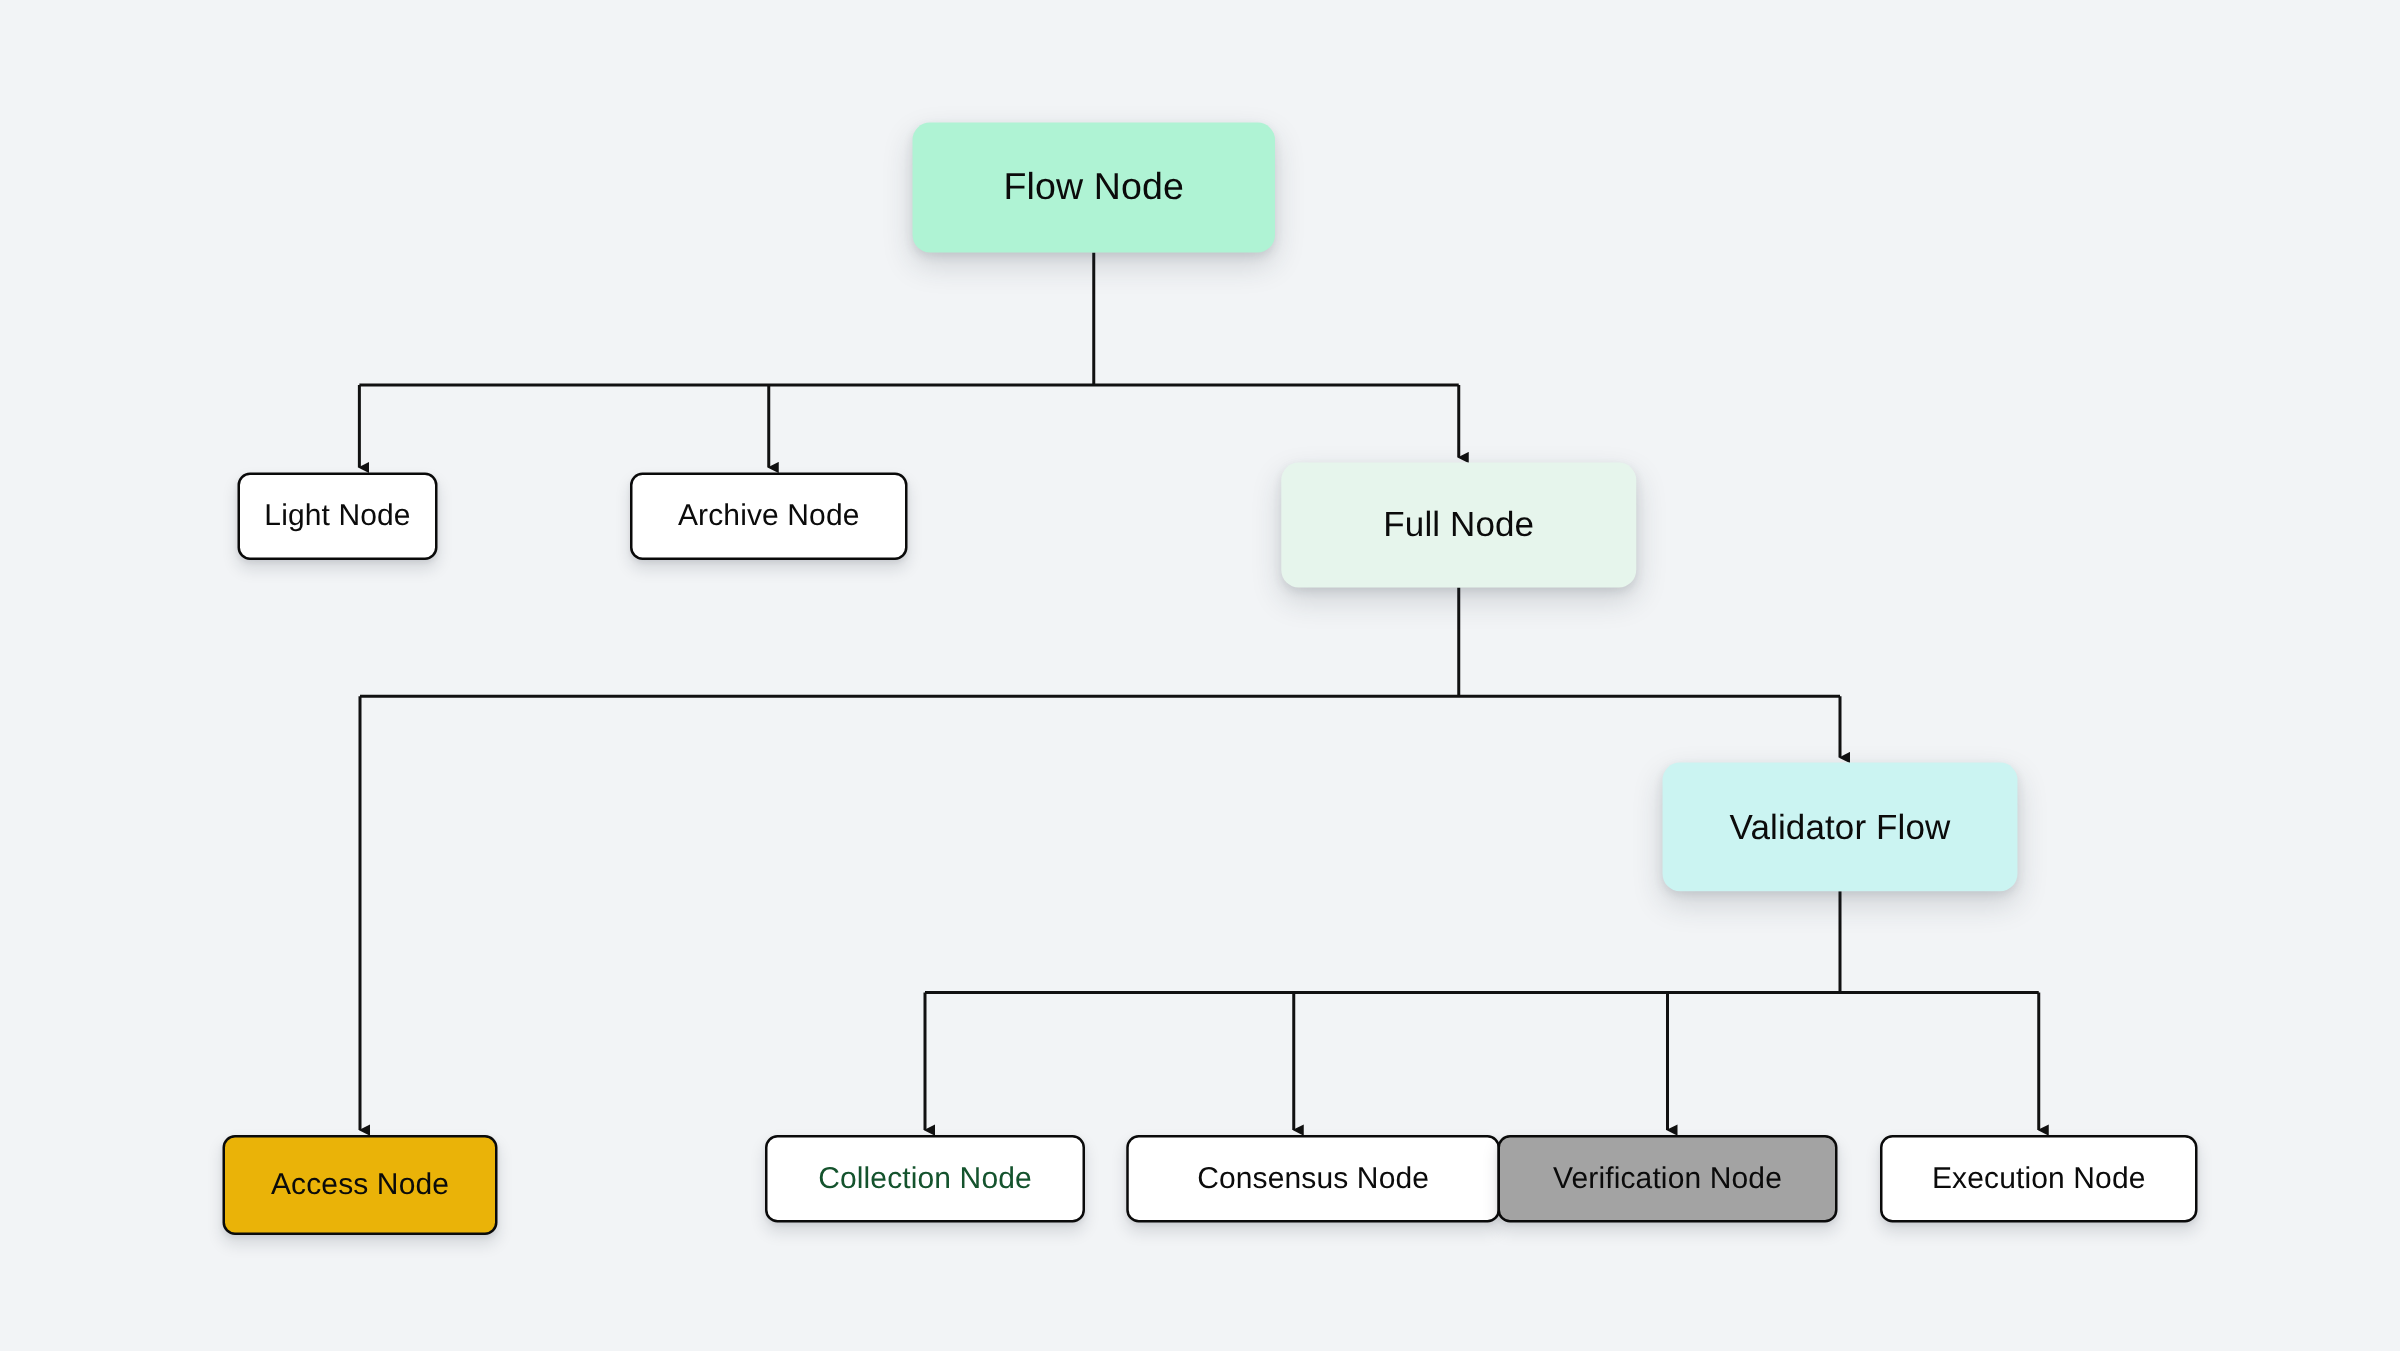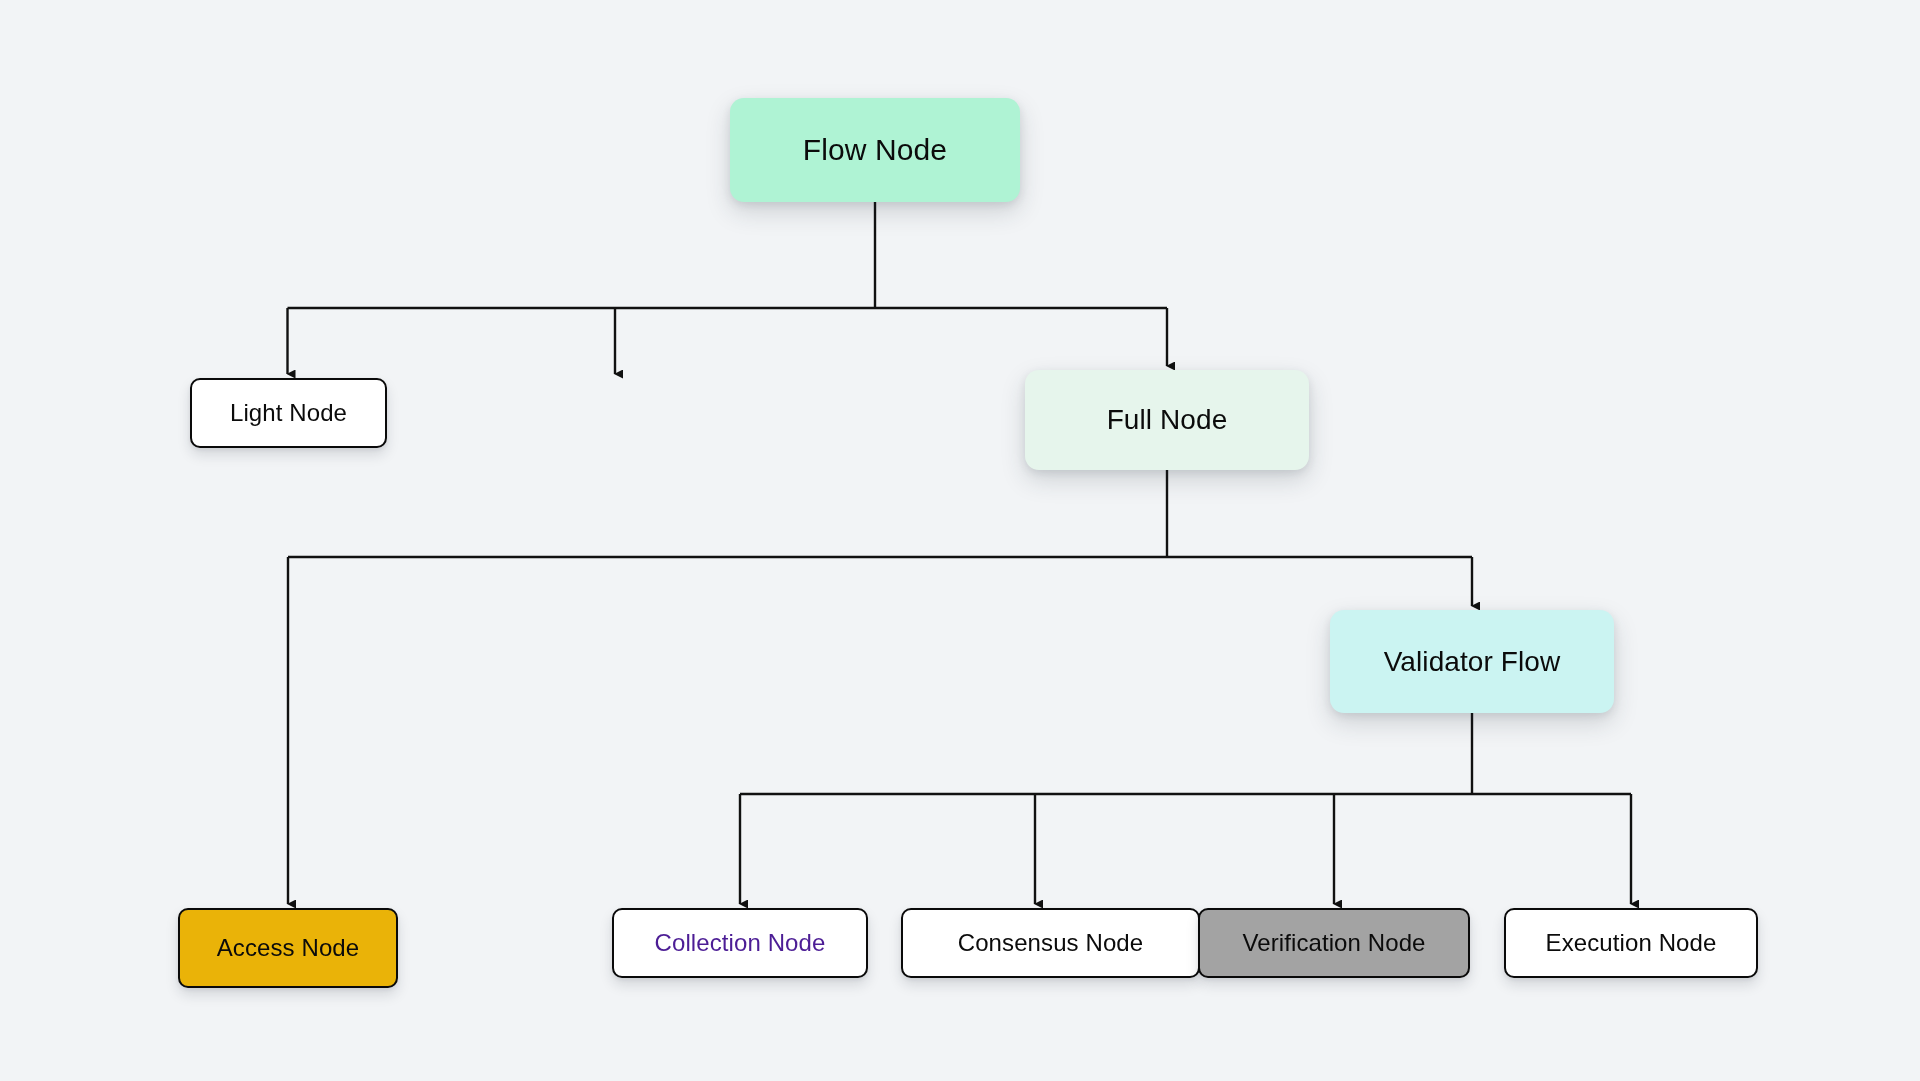--- a/index.html
+++ b/index.html
@@ -101,38 +101,41 @@
         <path d="M 1035 794 L 1035 904" marker-end="url(#arrowhead)"></path>
         <path d="M 1334 794 L 1334 904" marker-end="url(#arrowhead)"></path>
         <path d="M 1631 794 L 1631 904" marker-end="url(#arrowhead)"></path>
       </g>
   </svg>
 
   <div class="node tinted root" style="left: 730px; top: 98px; width: 290px; height: 104px; background: rgb(175, 243, 212); color: rgb(11, 11, 11);">
     <span class="node-label">Flow Node</span>
   </div>
 
-  <div class="node leaf" style="left: 190px; top: 378px; width: 197px; height: 70px; background: rgb(255, 255, 255); color: rgb(11, 11, 11); text-align: right;">
+  <div class="node leaf" style="left: 190px; top: 378px; width: 160px; height: 70px; background: rgb(255, 255, 255); color: rgb(11, 11, 11); text-align: right;">
     <span class="node-label">Light Node</span>
   </div>
 
+  <div class="node leaf" style="left: 504px; top: 378px; width: 222px; height: 70px; background: rgb(255, 255, 255); color: rgb(11, 11, 11);">
+    <span class="node-label">Archive Node</span>
+  </div>
 
   <div class="node tinted branch" style="left: 1025px; top: 370px; width: 284px; height: 100px; background: rgb(230, 245, 236); color: rgb(11, 11, 11); text-align: center;">
     <span class="node-label">Full Node</span>
   </div>
 
   <div class="node leaf" style="left: 178px; top: 908px; width: 220px; height: 80px; background: #eab308; color: rgb(11, 11, 11);">
     <span class="node-label">Access Node</span>
   </div>
 
   <div class="node tinted branch" style="left: 1330px; top: 610px; width: 284px; height: 103px; background: rgb(203, 244, 242); color: rgb(11, 11, 11);">
     <span class="node-label">Validator Flow</span>
   </div>
 
-  <div class="node leaf" style="left: 612px; top: 908px; width: 256px; height: 70px; background: rgb(255, 255, 255); color: #4c1d95;">
+  <div class="node leaf" style="left: 612px; top: 908px; width: 256px; height: 70px; background: rgb(255, 255, 255); color: #14532d;">
     <span class="node-label">Collection Node</span>
   </div>
 
   <div class="node leaf" style="left: 901px; top: 908px; width: 299px; height: 70px; background: rgb(255, 255, 255); color: rgb(11, 11, 11);">
     <span class="node-label">Consensus Node</span>
   </div>
 
   <div class="node leaf" style="left: 1198px; top: 908px; width: 272px; height: 70px; background: #a3a3a3; color: rgb(11, 11, 11);">
     <span class="node-label">Verification Node</span>
   </div>

